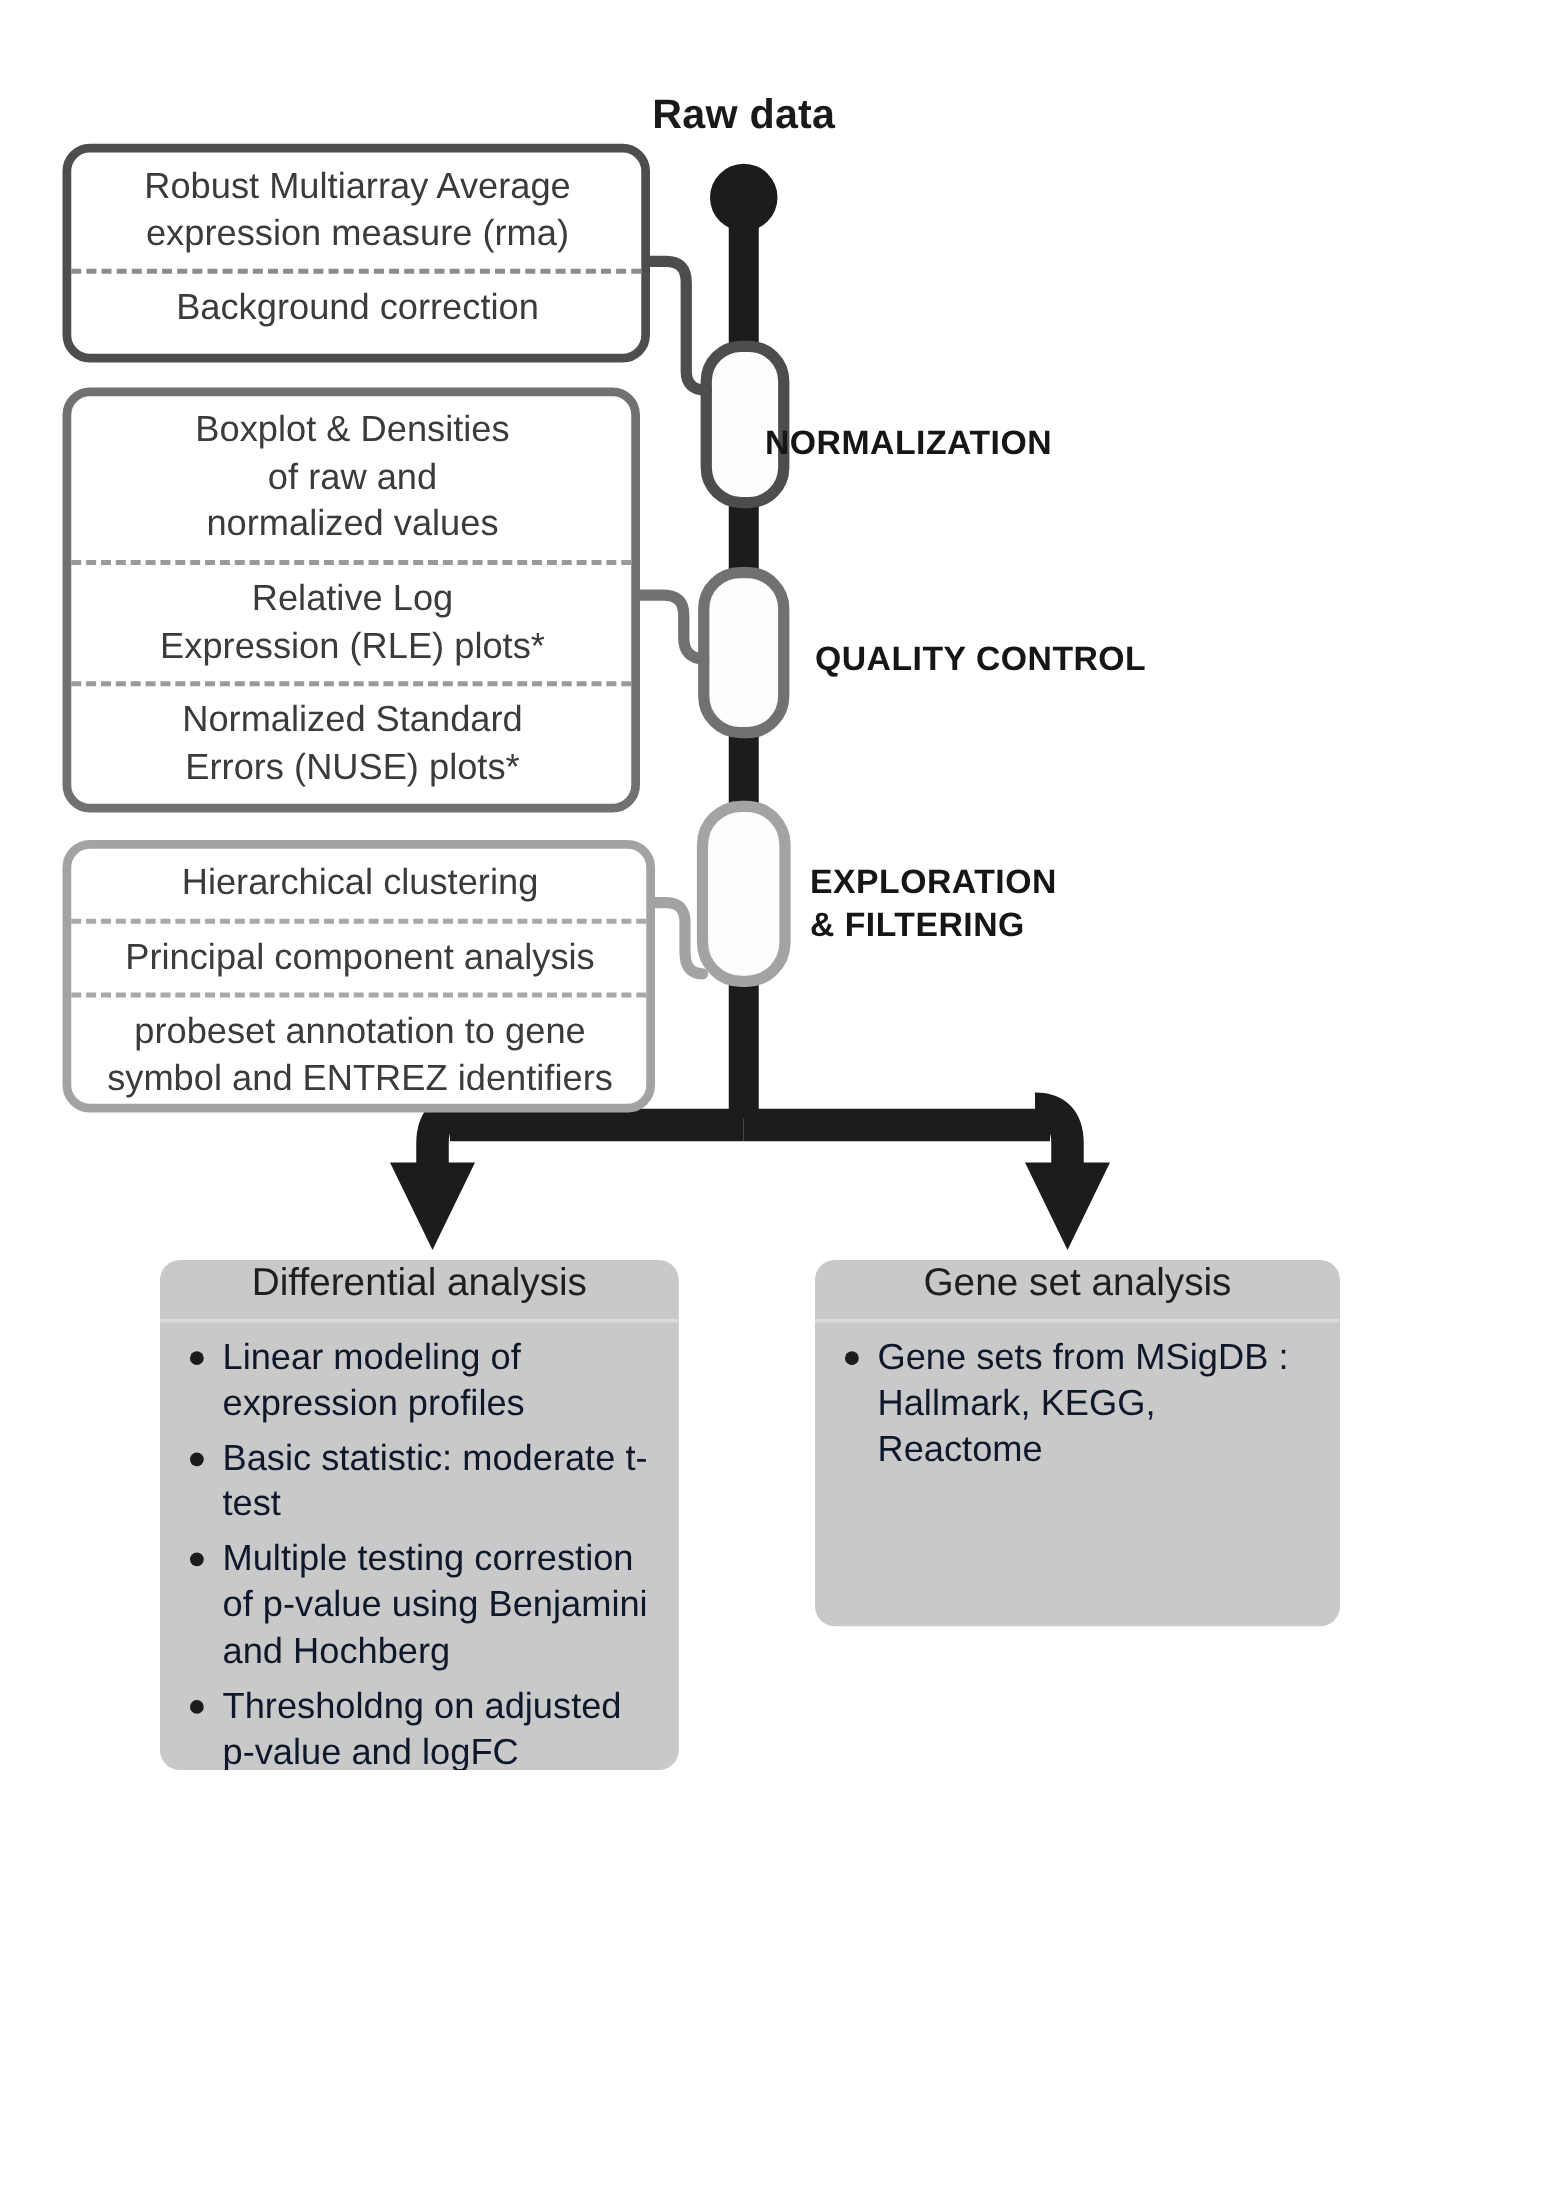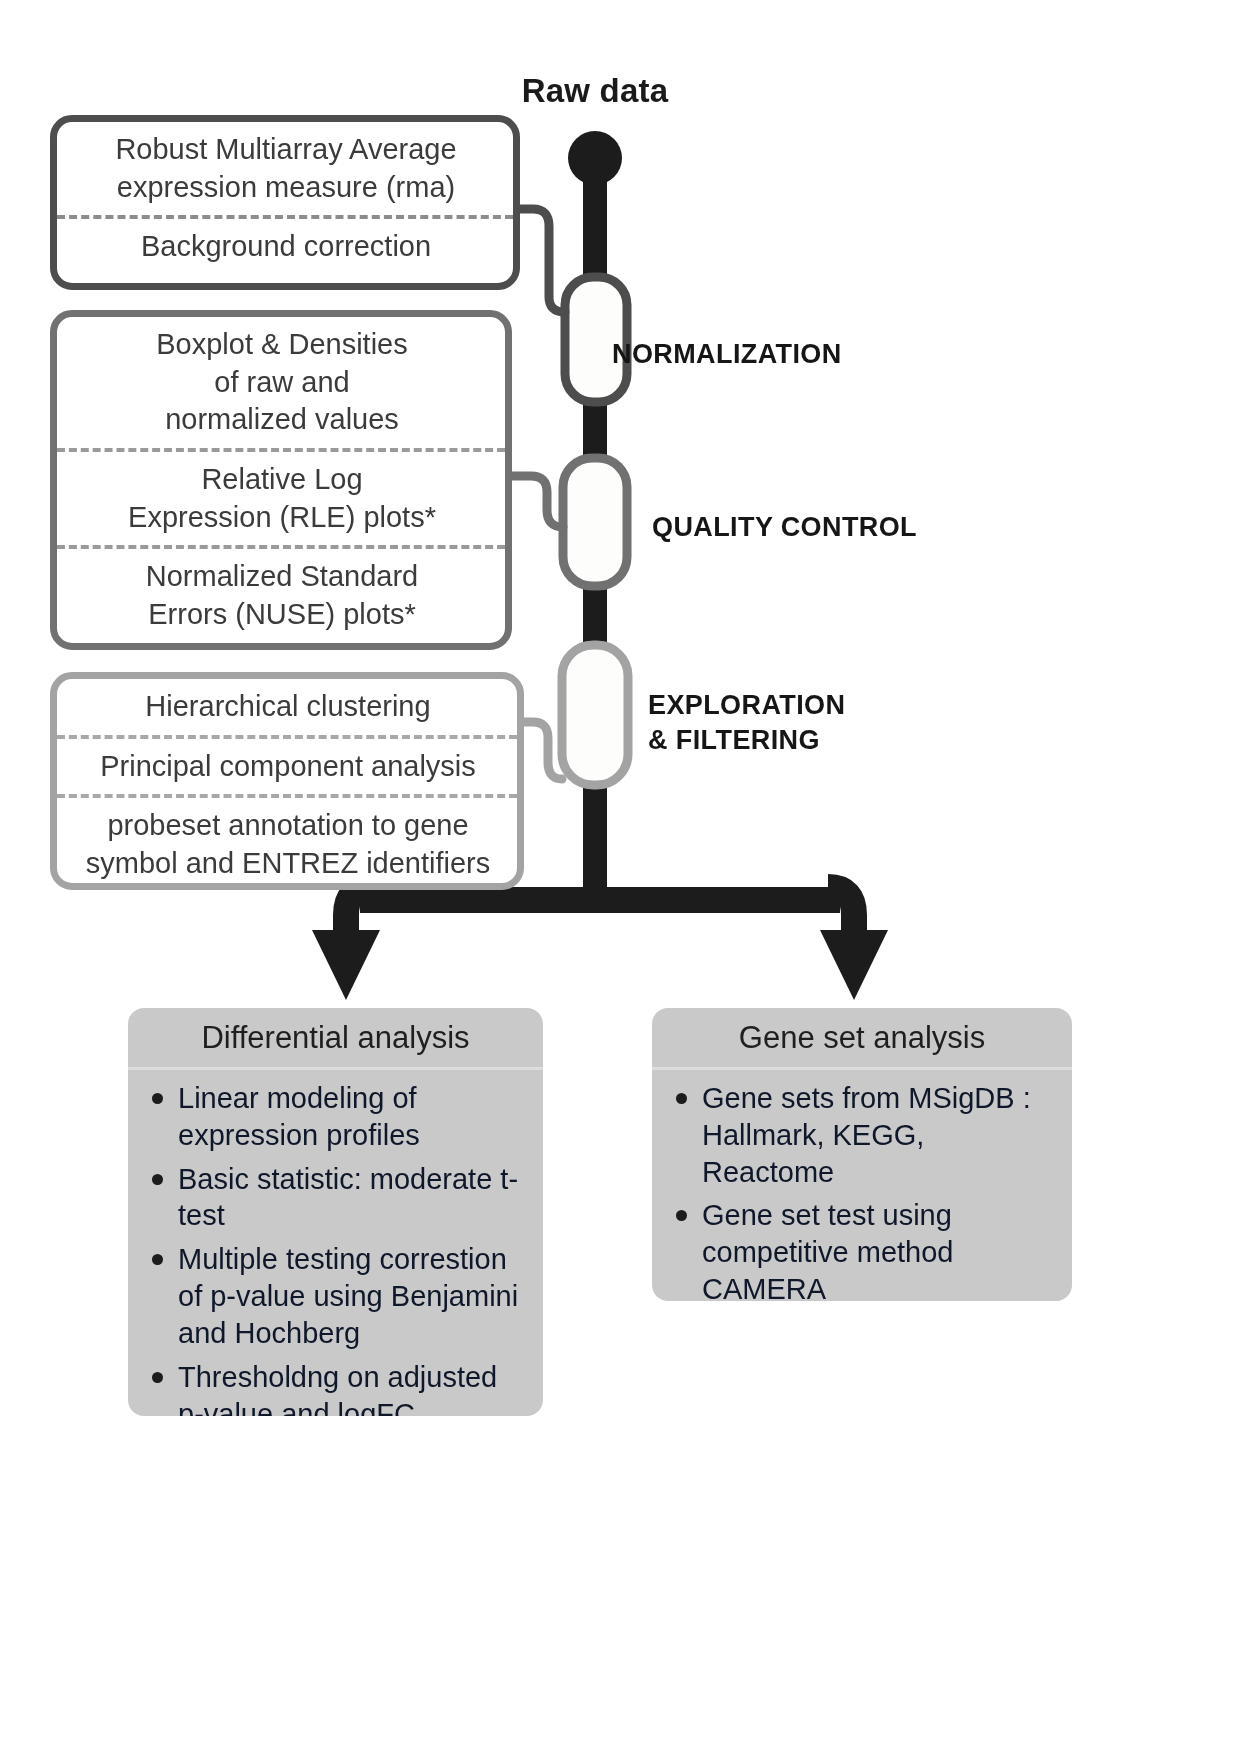--- a/index.html
+++ b/index.html
@@ -80,21 +80,21 @@
     position: absolute;
     background: #c9c9c9;
     border-radius: 16px;
     box-sizing: border-box;
     overflow: hidden;
   }
   .result-title {
     font-size: 31px;
     color: #1f1f1f;
     text-align: center;
-    padding: 12px 10px 11px 10px;
+    padding: 0 10px 11px 10px;
     border-bottom: 3px solid #dcdcdc;
   }
   .result-list {
     margin: 0;
     padding: 10px 16px 16px 20px;
     list-style: none;
   }
   .result-list li {
     position: relative;
     font-size: 29px;
@@ -220,20 +220,16 @@
     </ul>
   </div>
 
   <div class="result-panel" style="left:652px; top:1008px; width:420px; height:293px;">
     <div class="result-title">Gene set analysis</div>
     <ul class="result-list">
       <li>
         <span class="bullet-dot"></span>
         <span class="li-text">Gene sets from MSigDB : Hallmark, KEGG, Reactome</span>
       </li>
-      <li>
-        <span class="bullet-dot"></span>
-        <span class="li-text">Gene set test using competitive method CAMERA</span>
-      </li>
     </ul>
   </div>
 
 </div>
 
 </body></html>

